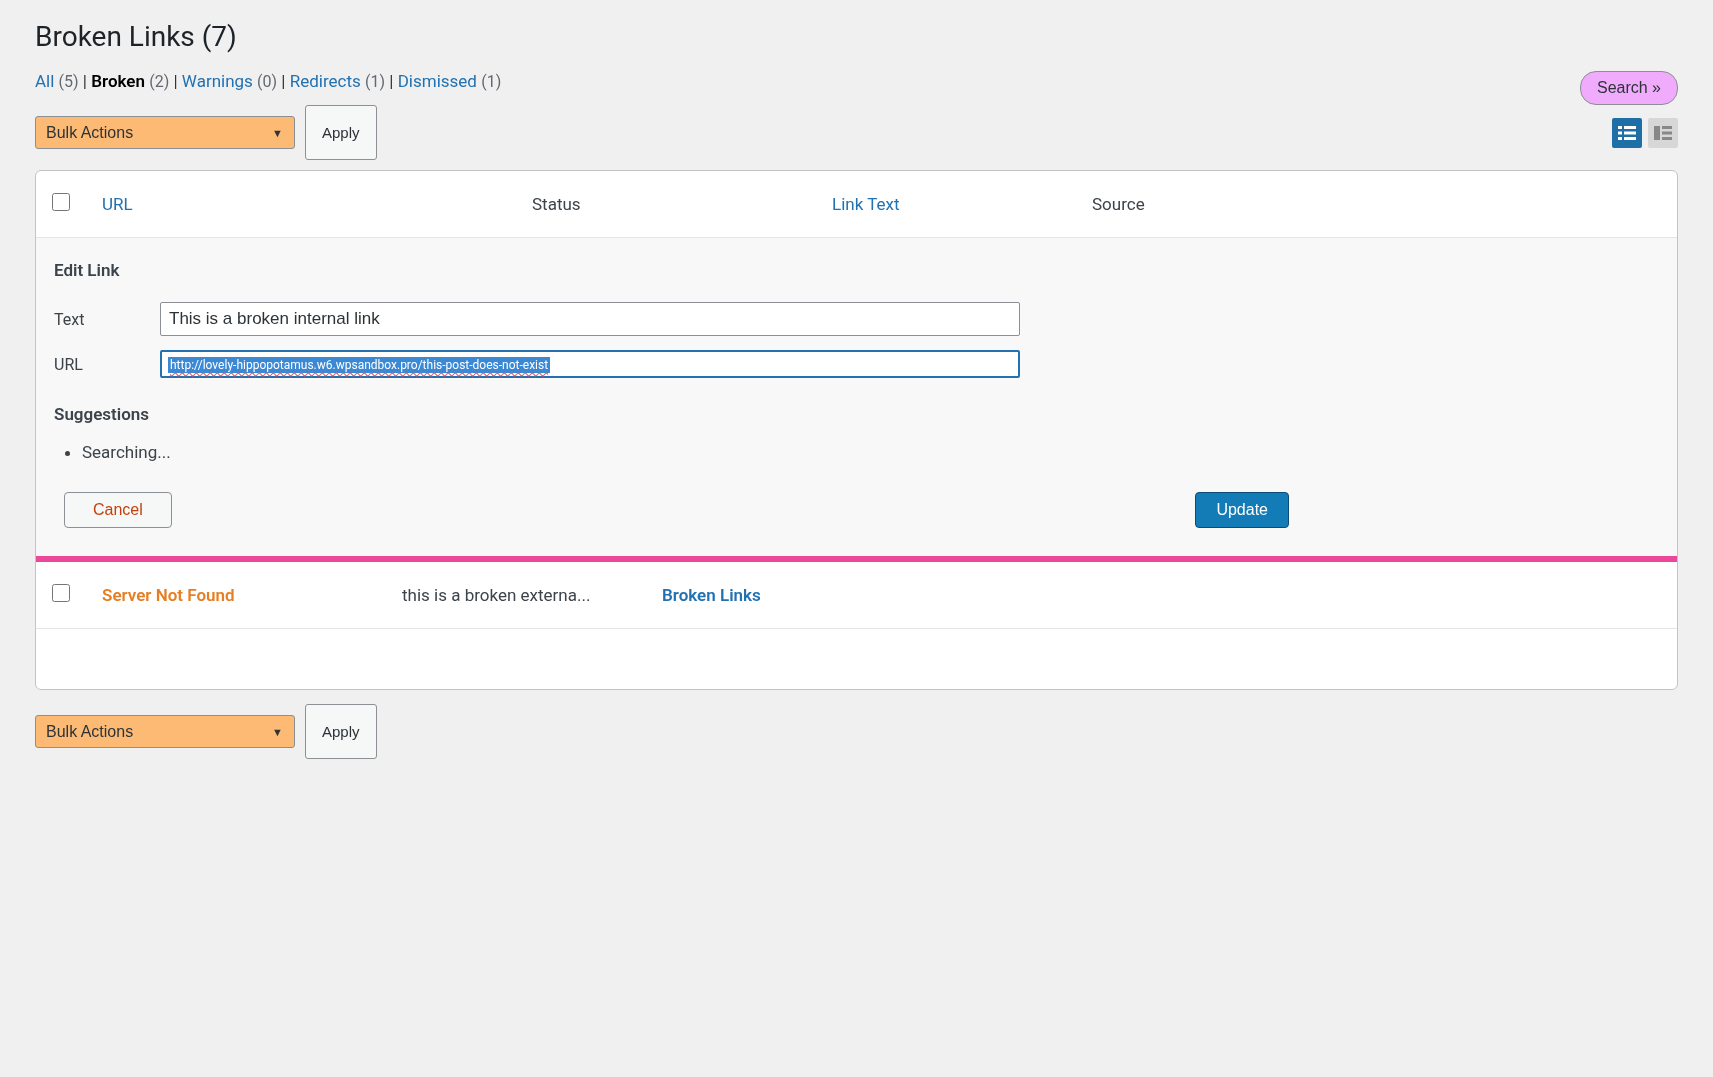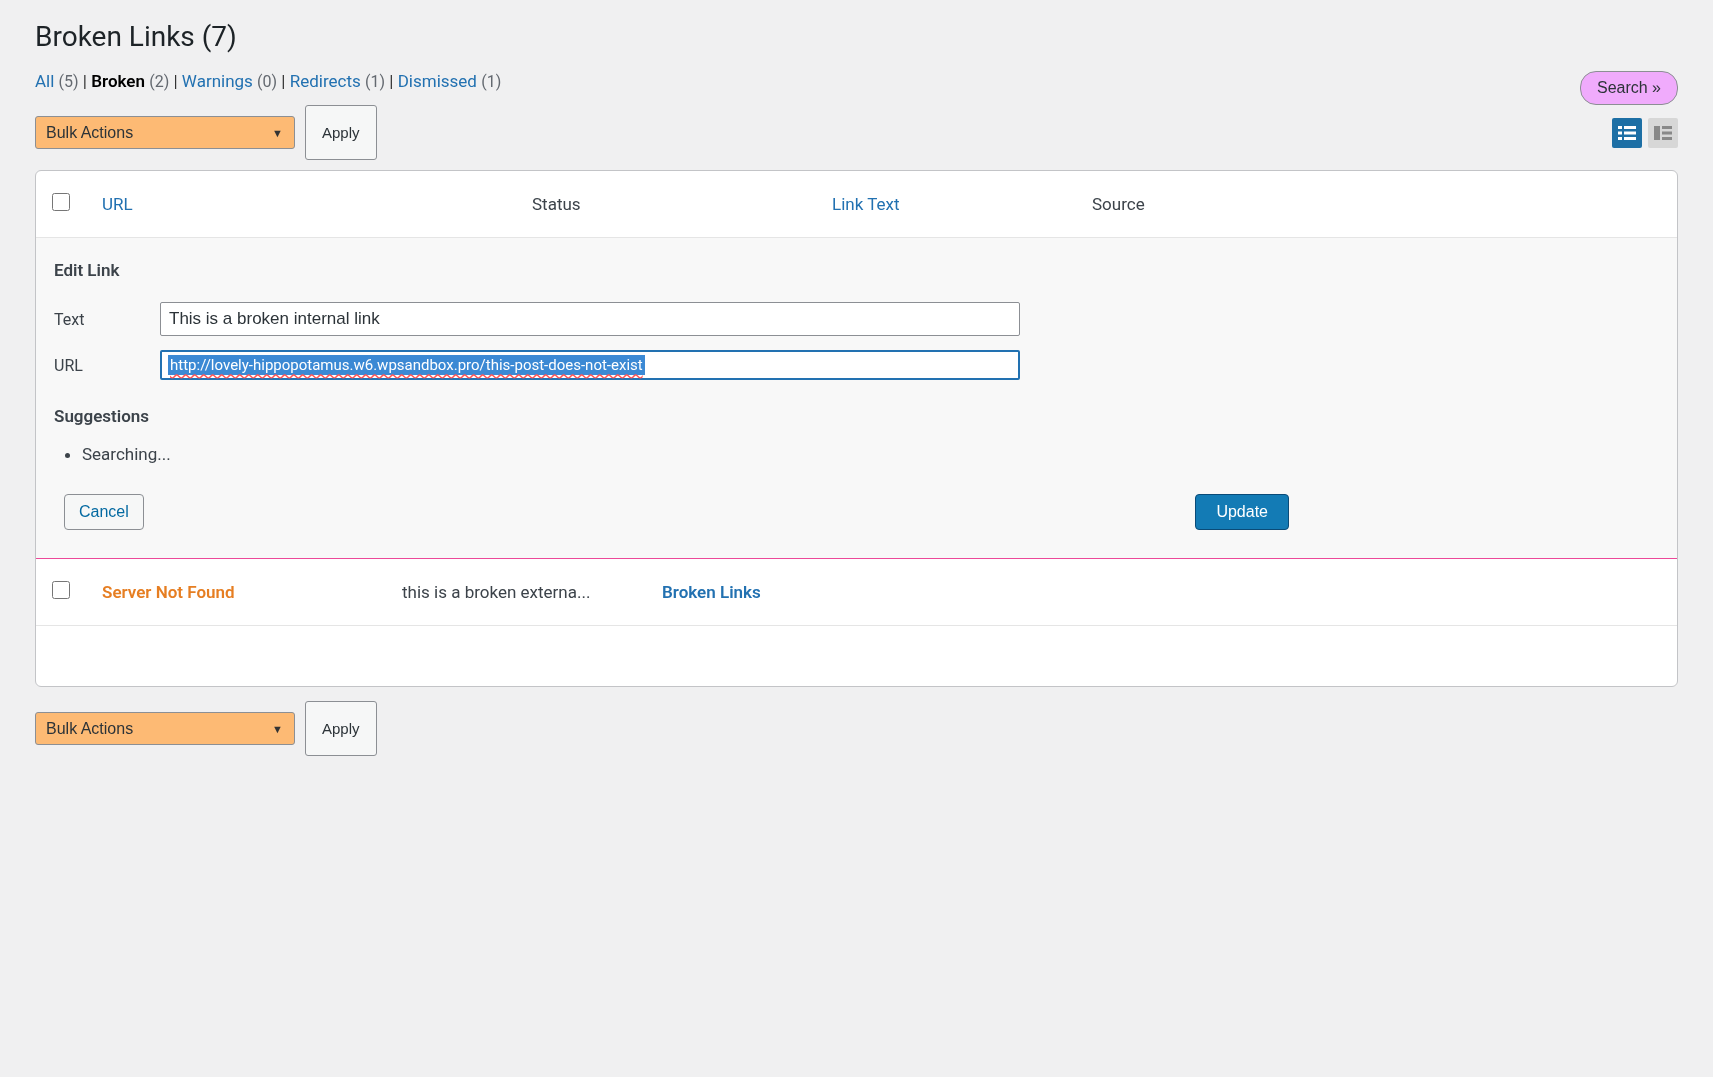--- a/index.html
+++ b/index.html
@@ -33,34 +33,34 @@
     .thead { display: flex; align-items: center; padding: 22px 16px; border-bottom: 1px solid #e5e5e5; font-size: 17px; }
     .col-check { width: 50px; }
     .col-url { flex: 0 0 430px; }
     .col-status { flex: 0 0 300px; }
     .col-linktext { flex: 0 0 260px; }
     .col-source { flex: 1; }
     .thead a { color: #2271b1; }
     .thead .static-col { color: #3c434a; }
     input[type=checkbox] { width: 18px; height: 18px; border: 1px solid #8c8f94; cursor: pointer; }
 
-    .edit-panel { padding: 22px 18px 28px; border-bottom: 1px solid #ec4899; background: #f8f8f8; }
+    .edit-panel { padding: 22px 18px 28px; border-bottom: 6px solid #ec4899; background: #f8f8f8; }
     .edit-title { font-size: 17px; font-weight: 600; color: #3c434a; margin-bottom: 22px; }
     .field-row { display: flex; align-items: center; margin-bottom: 14px; }
     .field-label { width: 106px; font-size: 16px; color: #3c434a; }
     .field-input { width: 860px; padding: 6px 8px; border: 1px solid #8c8f94; background: #fff; font-size: 17px; color: #2c3338; border-radius: 2px; }
     .field-url-wrap { width: 860px; border: 2px solid #2271b1; background: #fff; padding: 4px 6px; border-radius: 2px; }
-    .field-url-text { background: #3b89d4; color: #fff; padding: 1px 2px; font-size: 15px; text-decoration: underline; text-decoration-color: #ff5555; text-decoration-style: wavy; text-underline-offset: 3px; }
+    .field-url-text { background: #3b89d4; color: #fff; padding: 1px 2px; font-size: 12px; text-decoration: underline; text-decoration-color: #ff5555; text-decoration-style: wavy; text-underline-offset: 3px; }
 
     .suggestions-title { font-size: 17px; font-weight: 600; color: #3c434a; margin-top: 26px; margin-bottom: 18px; }
     .suggestions-list { margin-left: 28px; font-size: 17px; color: #3c434a; }
     .suggestions-list li { list-style: disc; }
 
     .edit-actions { display: flex; gap: 20px; margin-top: 30px; margin-left: 10px; }
-    .cancel-btn { border: 1px solid #8c8f94; background: #f6f7f7; color: #0369a1; padding: 8px 14px; border-radius: 4px; font-size: 16px; cursor: pointer; }
+    .cancel-btn { border: 1px solid #8c8f94; background: #f6f7f7; color: #c2410c; padding: 8px 28px; border-radius: 4px; font-size: 16px; cursor: pointer; }
     .update-btn { border: 1px solid #0a4b78; background: #137bb5; color: #ffffff; padding: 8px 20px; border-radius: 4px; font-size: 16px; cursor: pointer; margin-left: auto; margin-right: 370px; }
 
     .data-row { display: flex; align-items: center; padding: 22px 16px; font-size: 17px; border-bottom: 1px solid #e5e5e5; }
     .data-row:last-child { border-bottom: none; }
     .warn-icon { display: inline-block; width: 18px; height: 18px; background: linear-gradient(to bottom, #ffd966, #f4a300); clip-path: polygon(50% 0, 100% 100%, 0 100%); position: relative; margin-right: 8px; vertical-align: middle; }
     .warn-icon::after { content: "!"; position: absolute; left: 7px; top: 3px; font-size: 11px; font-weight: bold; color: #5a3900; }
     .status-orange { color: #e67e22; font-weight: 600; }
     .linktext-val { color: #3c434a; }
     .source-link { color: #2271b1; font-weight: 600; }
     .url-trunc { color: #2271b1; }

